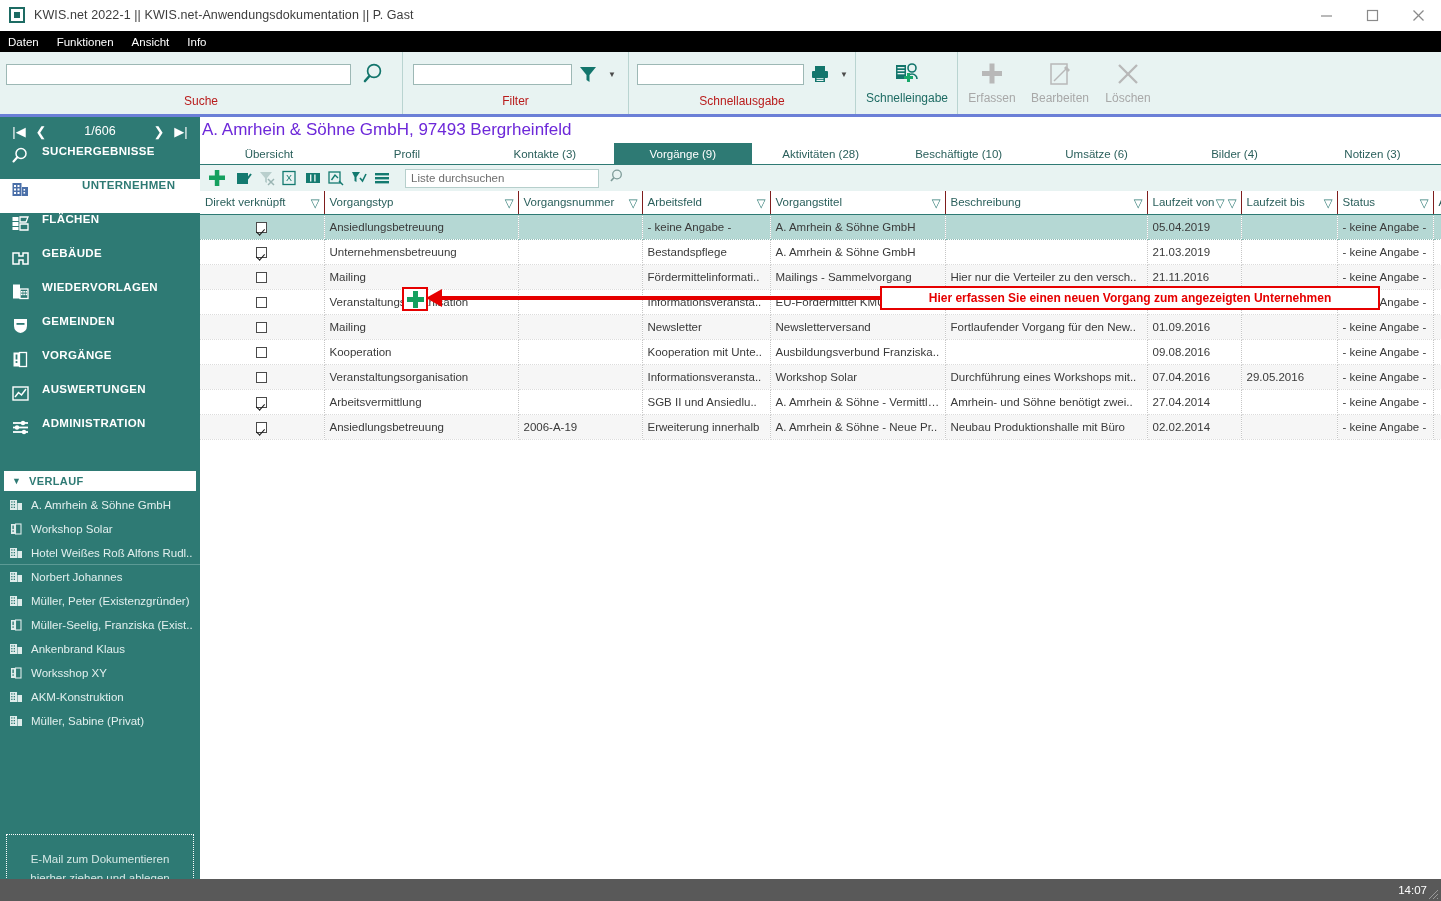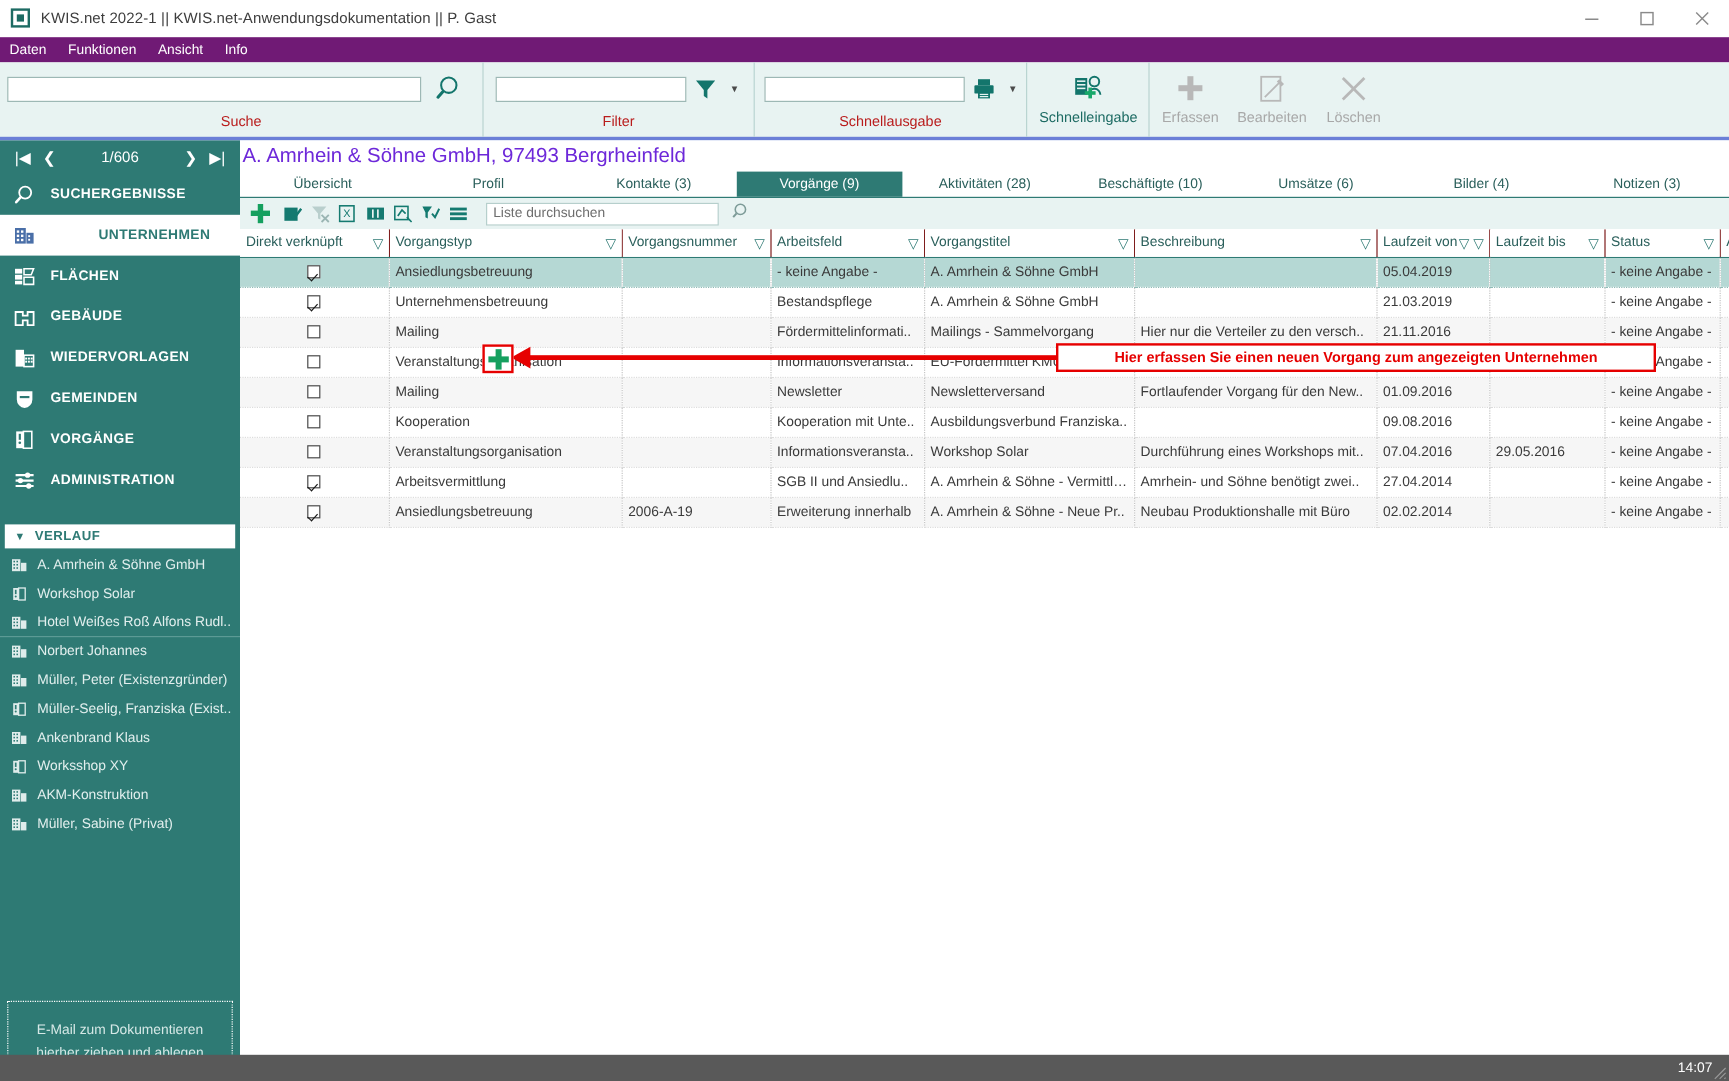--- a/index.html
+++ b/index.html
@@ -28,21 +28,21 @@
   .tb-title { font-size: 12.5px; color: #3d3d3d; letter-spacing: .1px; }
   .tb-spacer { flex: 1; }
   .tb-btn {
     width: 46px; height: 31px; display: flex; align-items: center; justify-content: center;
     color: #8a8a8a;
   }
   .tb-btn svg { display: block; }
 
   
   .menubar {
-    height: 21px; background: #701a75; display: flex; align-items: center;
+    height: 21px; background: #000000; display: flex; align-items: center;
     padding-left: 8px; gap: 18px;
   }
   .menubar span { color: #ffffff; font-size: 11.5px; }
 
   
   .ribbon {
     height: 65px; background: #e8f3f2; display: flex; align-items: stretch;
     border-bottom: 3px solid #6b7fd7;
   }
   .ribbon-group {
@@ -82,21 +82,21 @@
     flex: none; position: relative;
   }
   .pager {
     height: 28px; display: flex; align-items: center; color: #ffffff;
     font-size: 12px; padding: 0 8px; gap: 0;
   }
   .pager-btn { width: 22px; text-align: center; font-size: 13px; color:#ffffff; }
   .pager-count { flex: 1; text-align: center; font-size: 12.5px; }
 
   .nav-item {
-    height: 34px; display: flex; align-items: center; padding-left: 10px;
+    height: 34px; display: flex; padding-left: 10px;
     gap: 11px; color: #ffffff;
   }
   .nav-item .nav-label { font-size: 11.5px; font-weight: bold; letter-spacing: .35px; }
   .nav-item.selected { background: #ffffff; }
   .nav-item.selected .nav-label { color: #2e7a74; margin-left: 40px; }
   .nav-ico { width: 21px; height: 21px; flex: none; display:flex; align-items:center; justify-content:center; }
 
   .verlauf-head {
     margin: 20px 4px 2px 4px; height: 20px; background: #ffffff;
     display: flex; align-items: center; padding-left: 8px; gap: 8px;
@@ -433,20 +433,29 @@
         <svg width="19" height="19" viewBox="0 0 19 19">
             <rect x="2.5" y="2.5" width="6" height="14" fill="#fff"></rect>
             <rect x="8.5" y="2.5" width="7" height="14" fill="none" stroke="#fff" stroke-width="1.3"></rect>
             <rect x="4.6" y="4.5" width="1.8" height="5" fill="#2e7a74"></rect>
             <circle cx="5.5" cy="12" r="1.1" fill="#2e7a74"></circle>
           </svg>
       </span>
       <span class="nav-label">VORGÄNGE</span>
     </div>
 
+    <div class="nav-item">
+      <span class="nav-ico">
+        <svg width="19" height="19" viewBox="0 0 19 19">
+            <rect x="2" y="3" width="15" height="13" fill="none" stroke="#fff" stroke-width="1.4"></rect>
+            <polyline points="4,13 7.5,8.5 10.5,11 15,5" fill="none" stroke="#fff" stroke-width="1.5"></polyline>
+          </svg>
+      </span>
+      <span class="nav-label">AUSWERTUNGEN</span>
+    </div>
 
     <div class="nav-item">
       <span class="nav-ico">
         <svg width="19" height="19" viewBox="0 0 19 19">
             <line x1="2" y1="5" x2="17" y2="5" stroke="#fff" stroke-width="1.8"></line>
             <circle cx="12" cy="5" r="2.2" fill="#fff"></circle>
             <line x1="2" y1="9.5" x2="17" y2="9.5" stroke="#fff" stroke-width="1.8"></line>
             <circle cx="6" cy="9.5" r="2.2" fill="#fff"></circle>
             <line x1="2" y1="14" x2="17" y2="14" stroke="#fff" stroke-width="1.8"></line>
             <circle cx="13" cy="14" r="2.2" fill="#fff"></circle>

